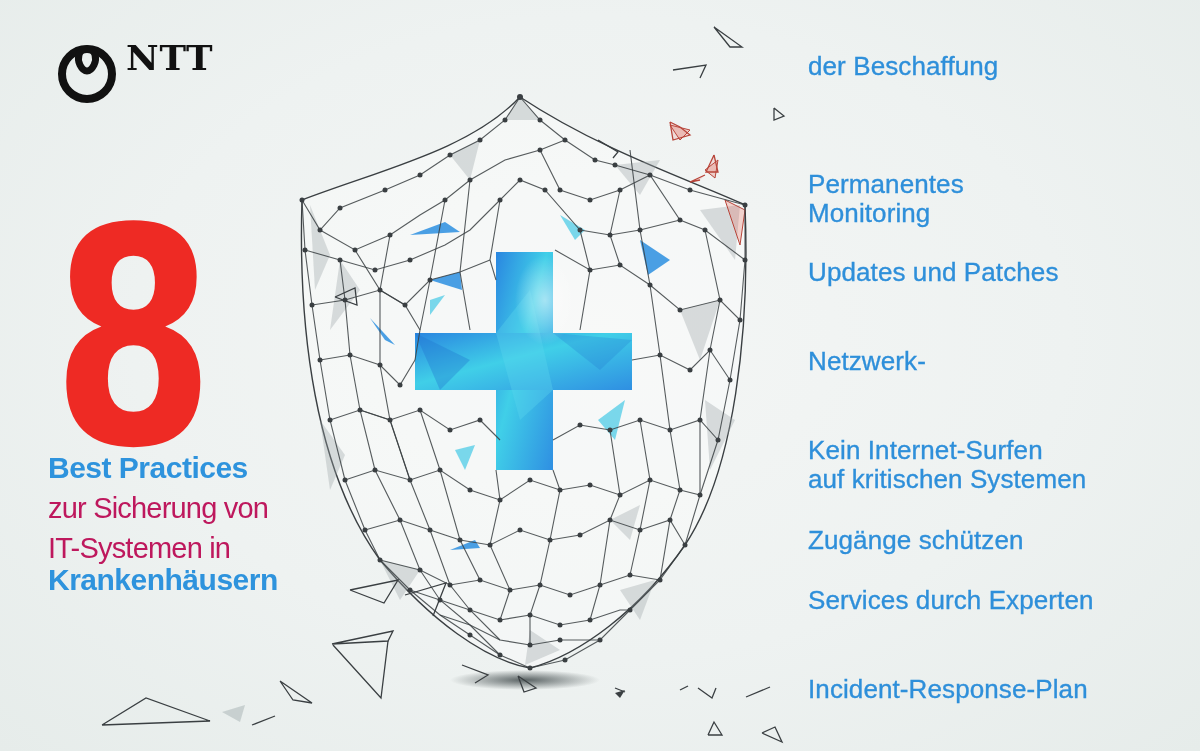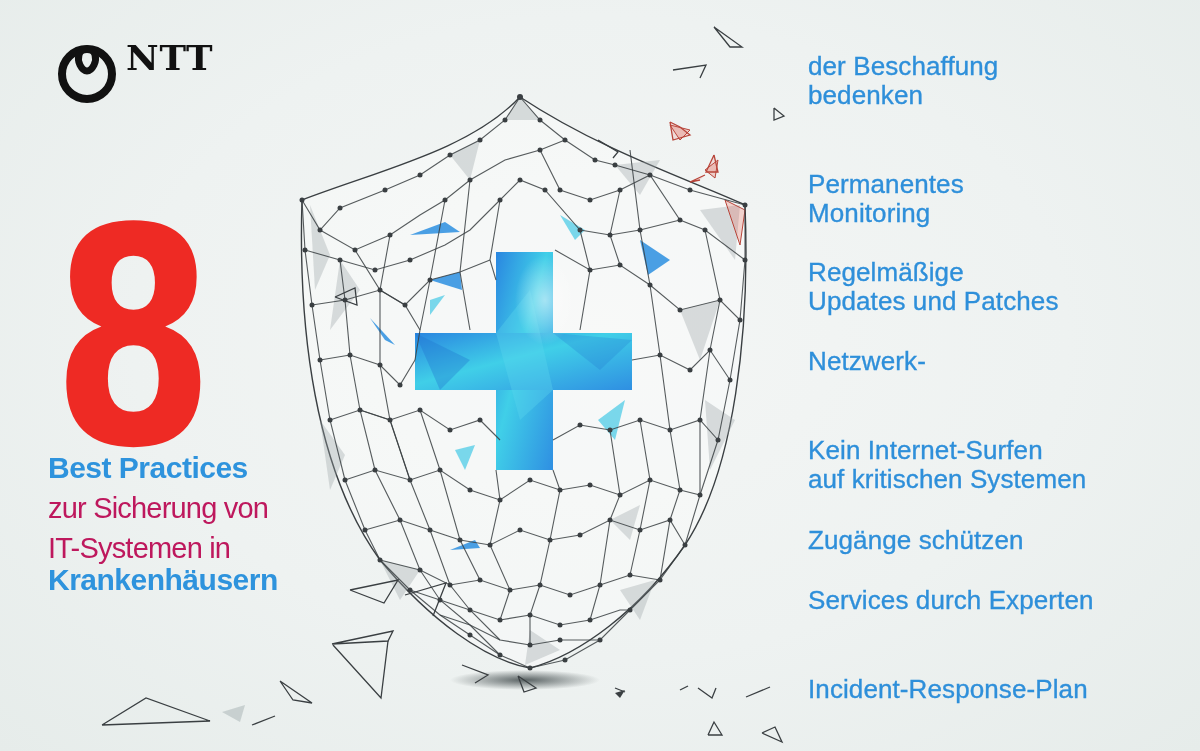--- a/index.html
+++ b/index.html
@@ -303,28 +303,26 @@
     <polyline points="714,155 718,172 706,172 714,155"></polyline>
     <polyline points="700,180 690,182 705,175"></polyline>
   </g>
   <polygon points="222,712 245,705 240,722" fill="#b9c3c3" fill-opacity="0.7"></polygon>
   <polygon points="615,693 625,690 620,698" fill="#3a3f42"></polygon>
 </svg>
 
 <div class="practices">
   <div class="practice" style="top:0px">
     <span>der Beschaffung</span>
-    <span>bedenken</span>
   </div>
   <div class="practice" style="top:118px">
     <span>Permanentes</span>
     <span>Monitoring</span>
   </div>
   <div class="practice" style="top:206px">
-    <span>Regelmäßige</span>
     <span>Updates und Patches</span>
   </div>
   <div class="practice" style="top:295px">
     <span>Netzwerk-</span>
   </div>
   <div class="practice" style="top:384px">
     <span>Kein Internet-Surfen</span>
     <span>auf kritischen Systemen</span>
   </div>
   <div class="practice" style="top:474px">

